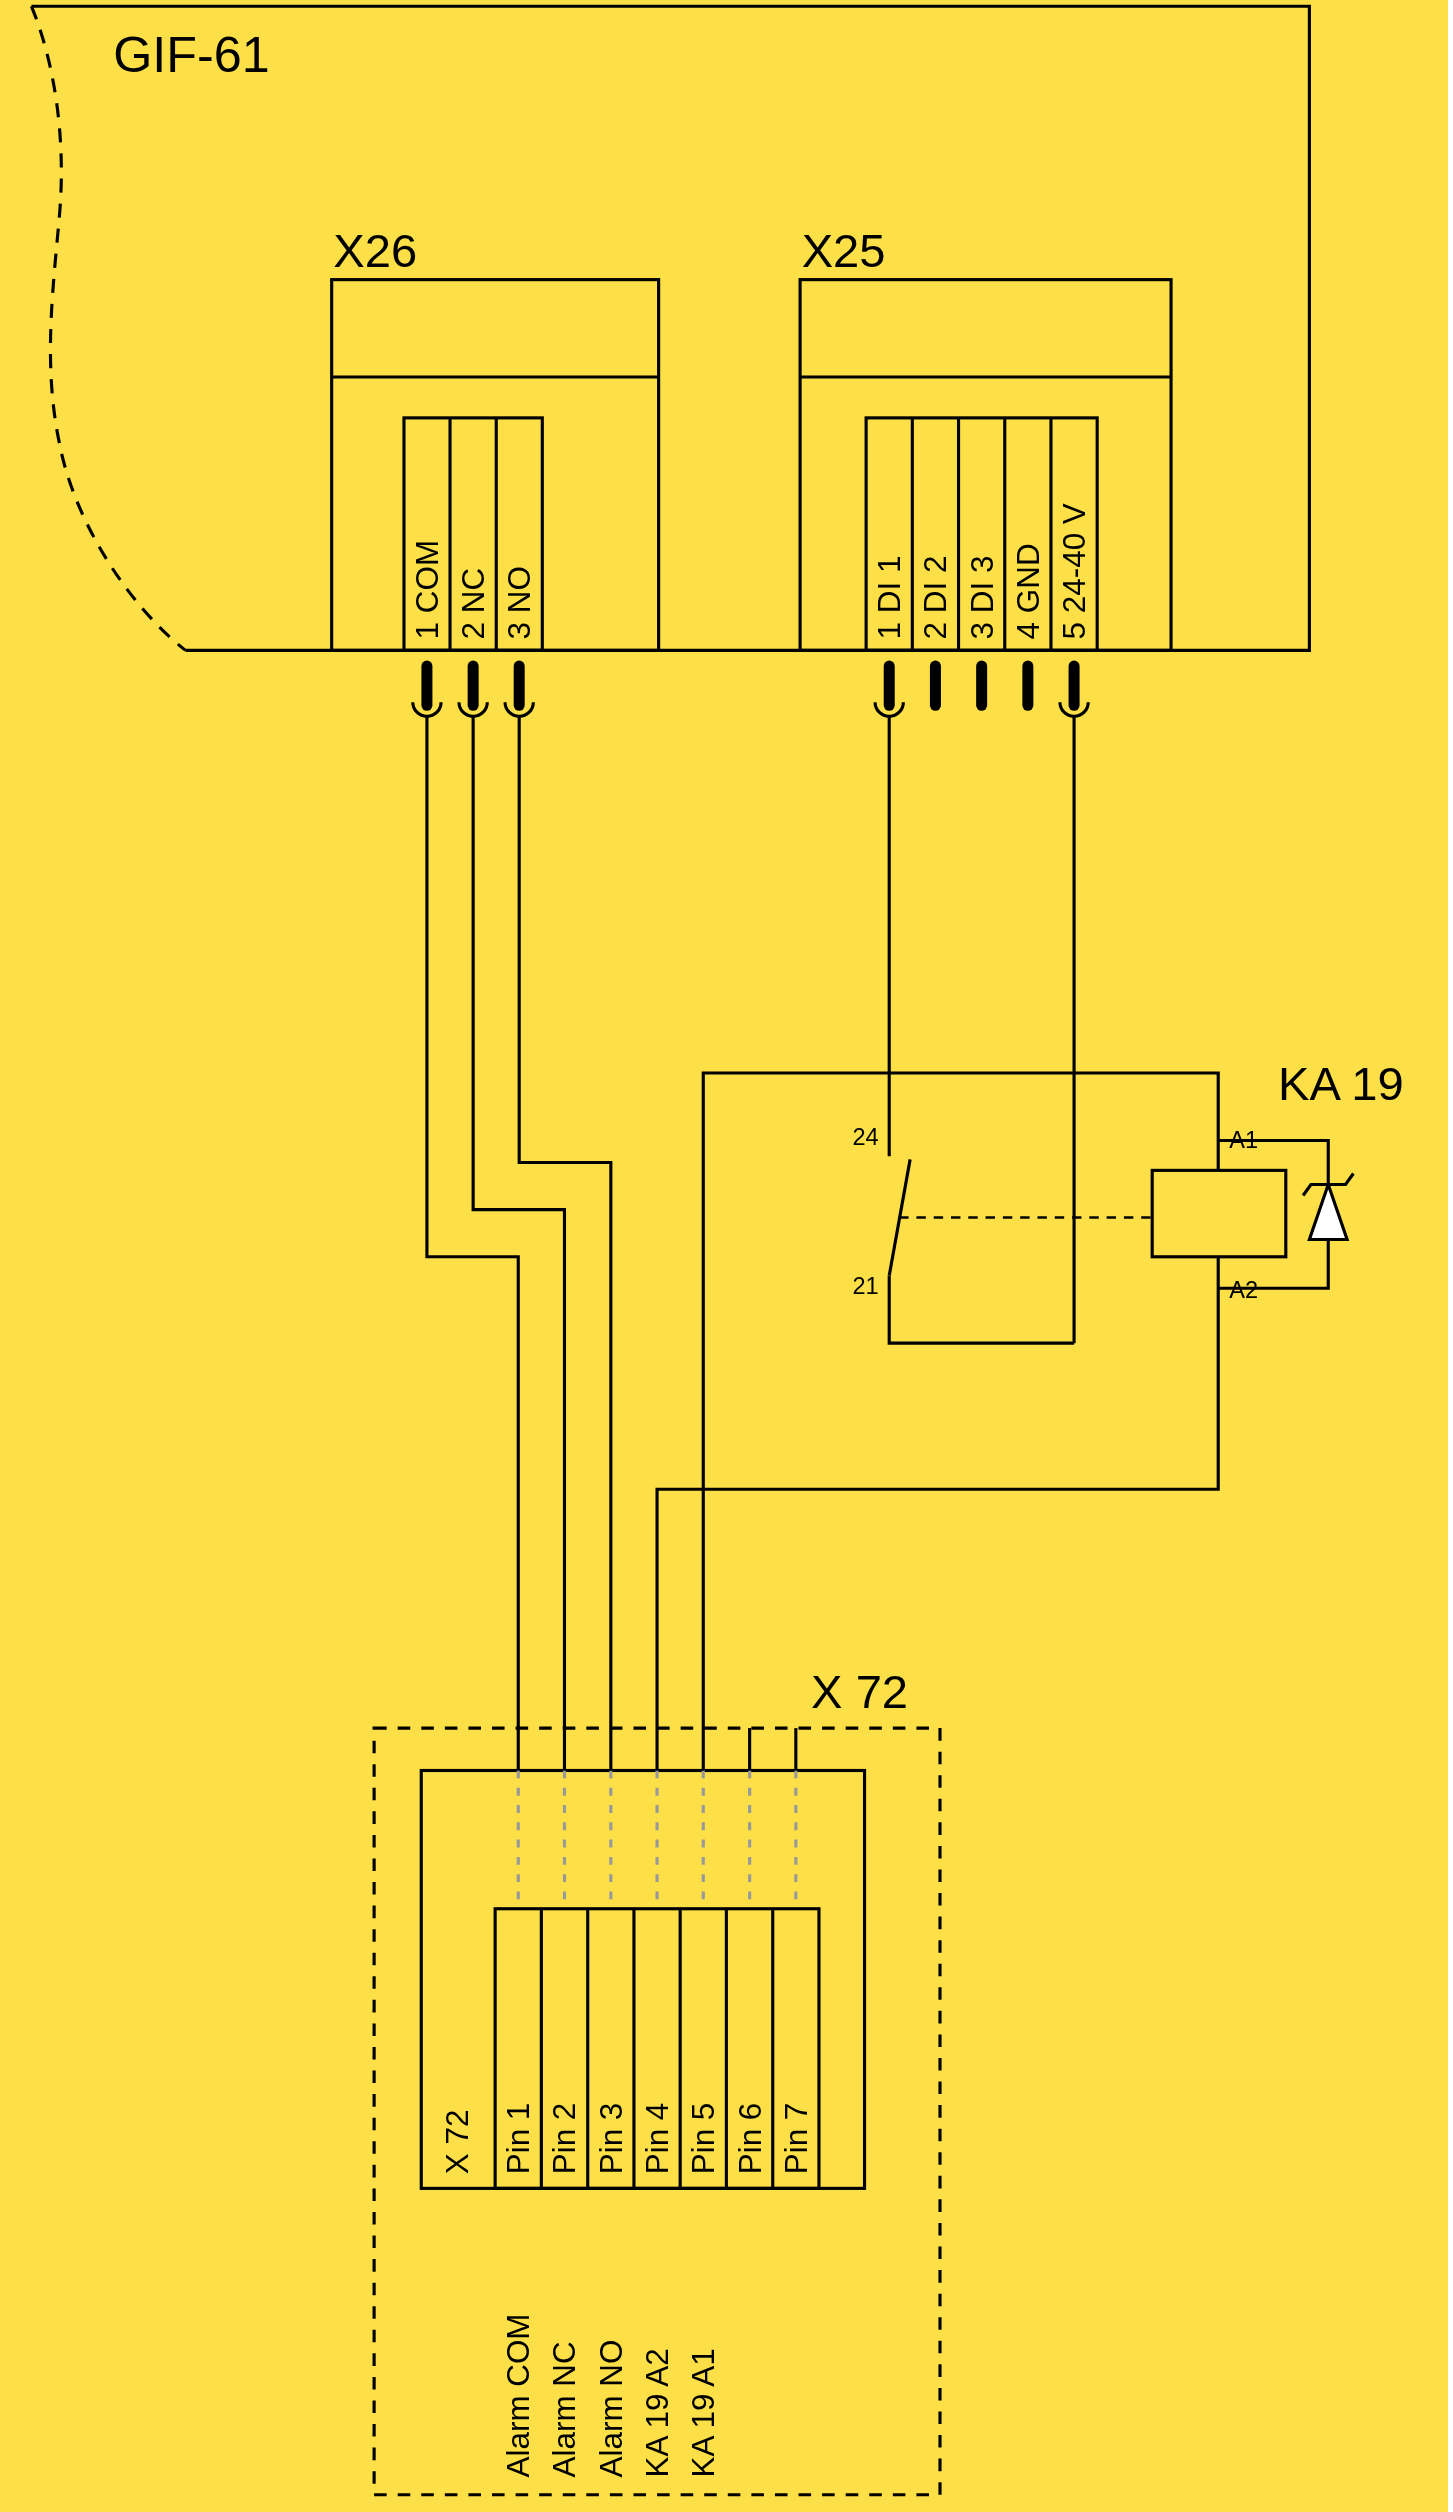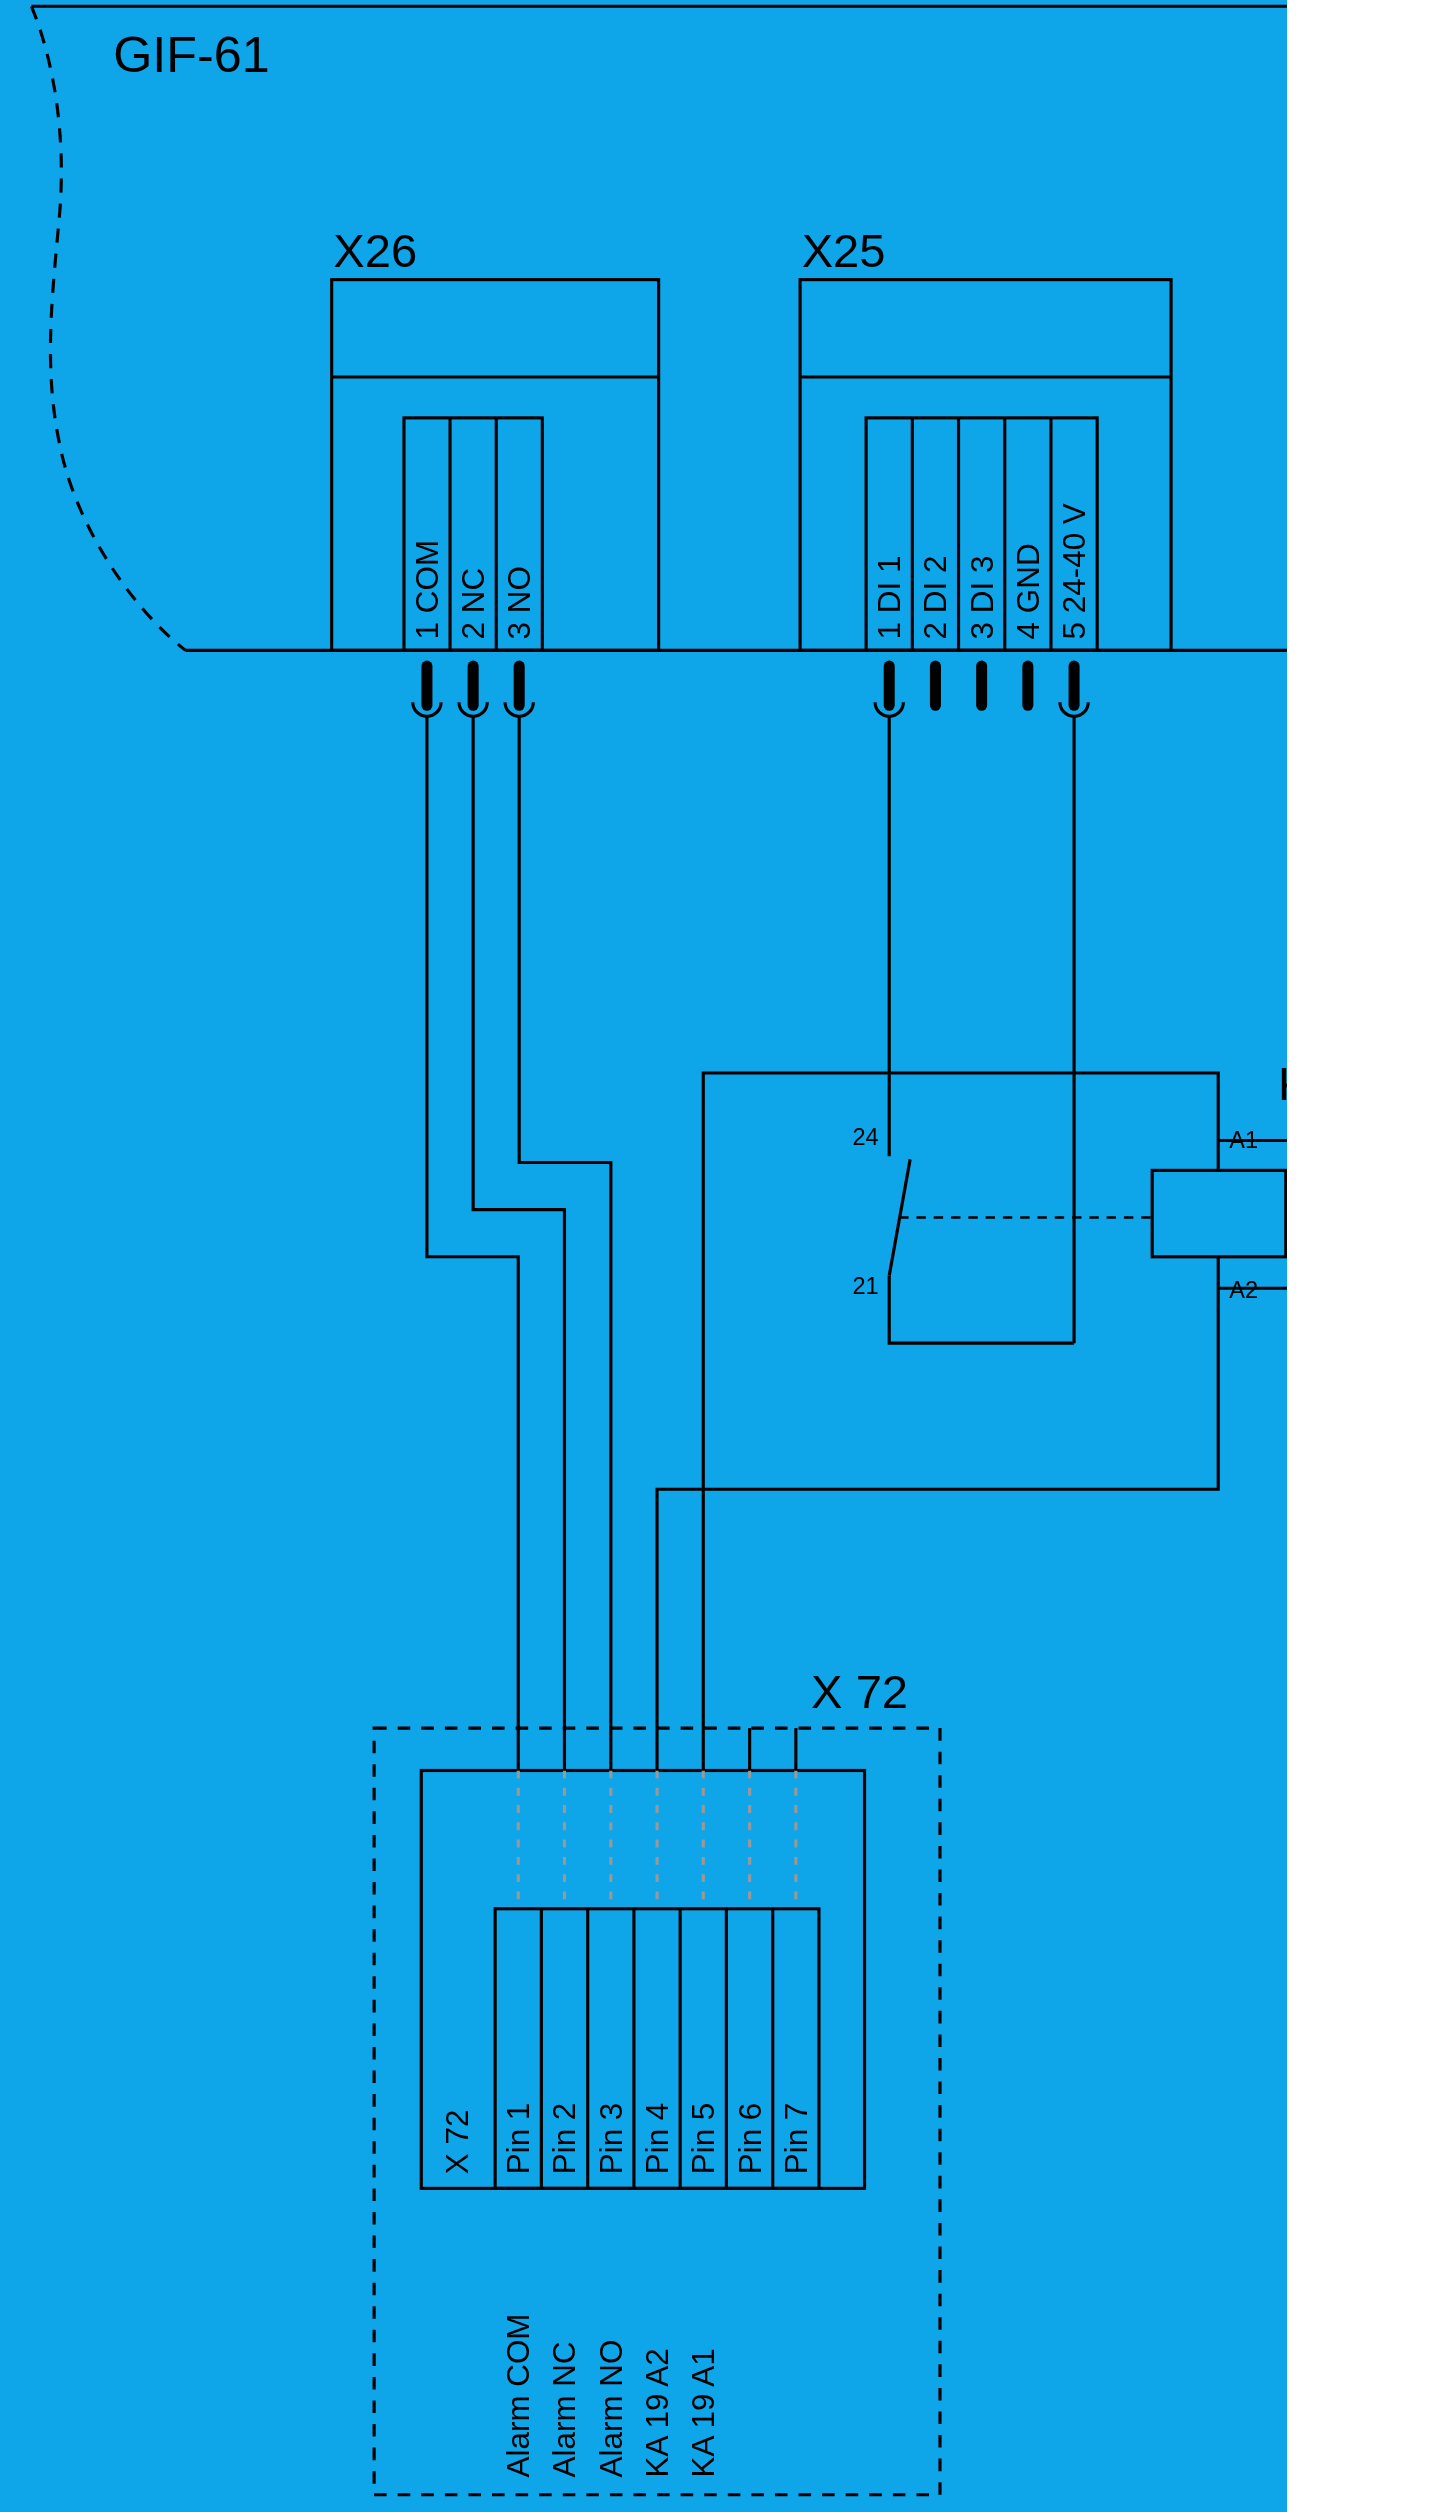--- a/index.html
+++ b/index.html
@@ -1,16 +1,16 @@
 <!DOCTYPE html>
 <html style="font-size:9px"><head>
 <meta charset="utf-8">
 <style>
   html,body{margin:0;padding:0;background:#ffffff;}
-  .page{width:1287px;height:2512px;background:#0ea5e9;overflow:hidden;}
+  .page{width:1448px;height:2512px;background:#fde047;overflow:hidden;}
   svg{display:block;width:1454px;height:2512px;}
   text{font-family:"Liberation Sans","DejaVu Sans",sans-serif;fill:#000;}
   .t-title{font-size:30px;}
   .t-big{font-size:32px;}
   .t-term{font-size:20px;}
   .t-small{font-size:15px;}
   .ln{stroke:#000;stroke-width:2;fill:none;}
   .box{stroke:#000;stroke-width:2;fill:none;}
   .wire{stroke:#000;stroke-width:2;fill:none;}
   .pin{stroke:#000;stroke-width:7;stroke-linecap:round;fill:none;}

